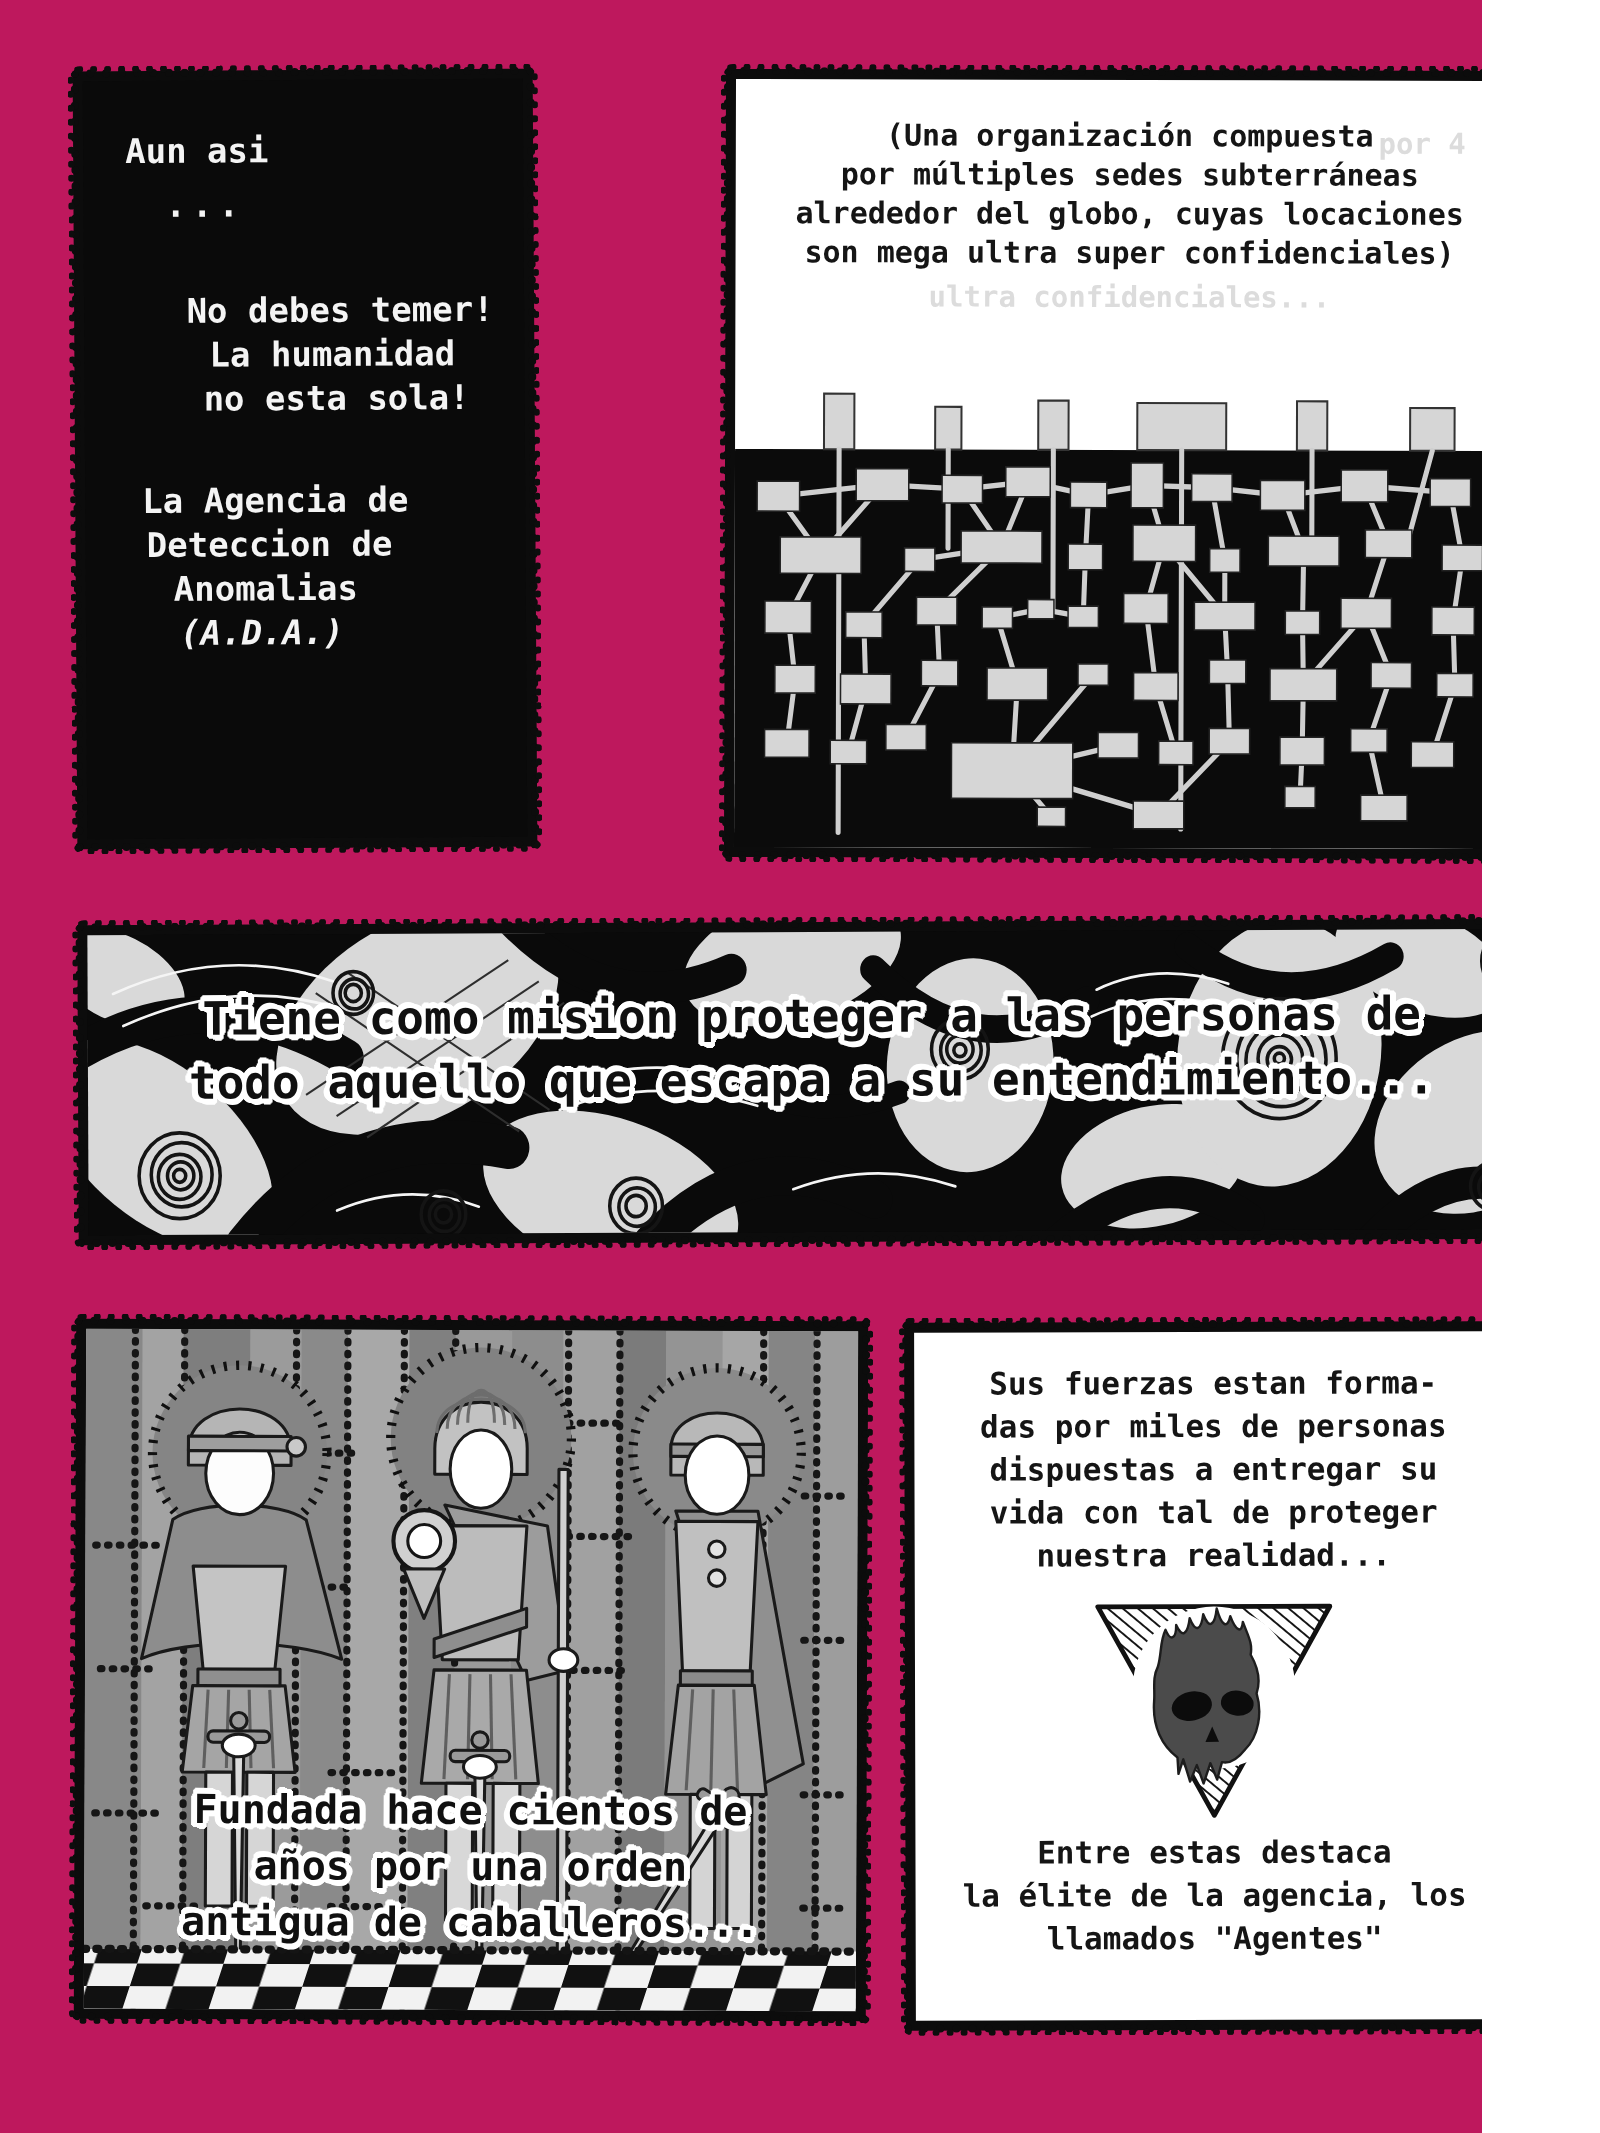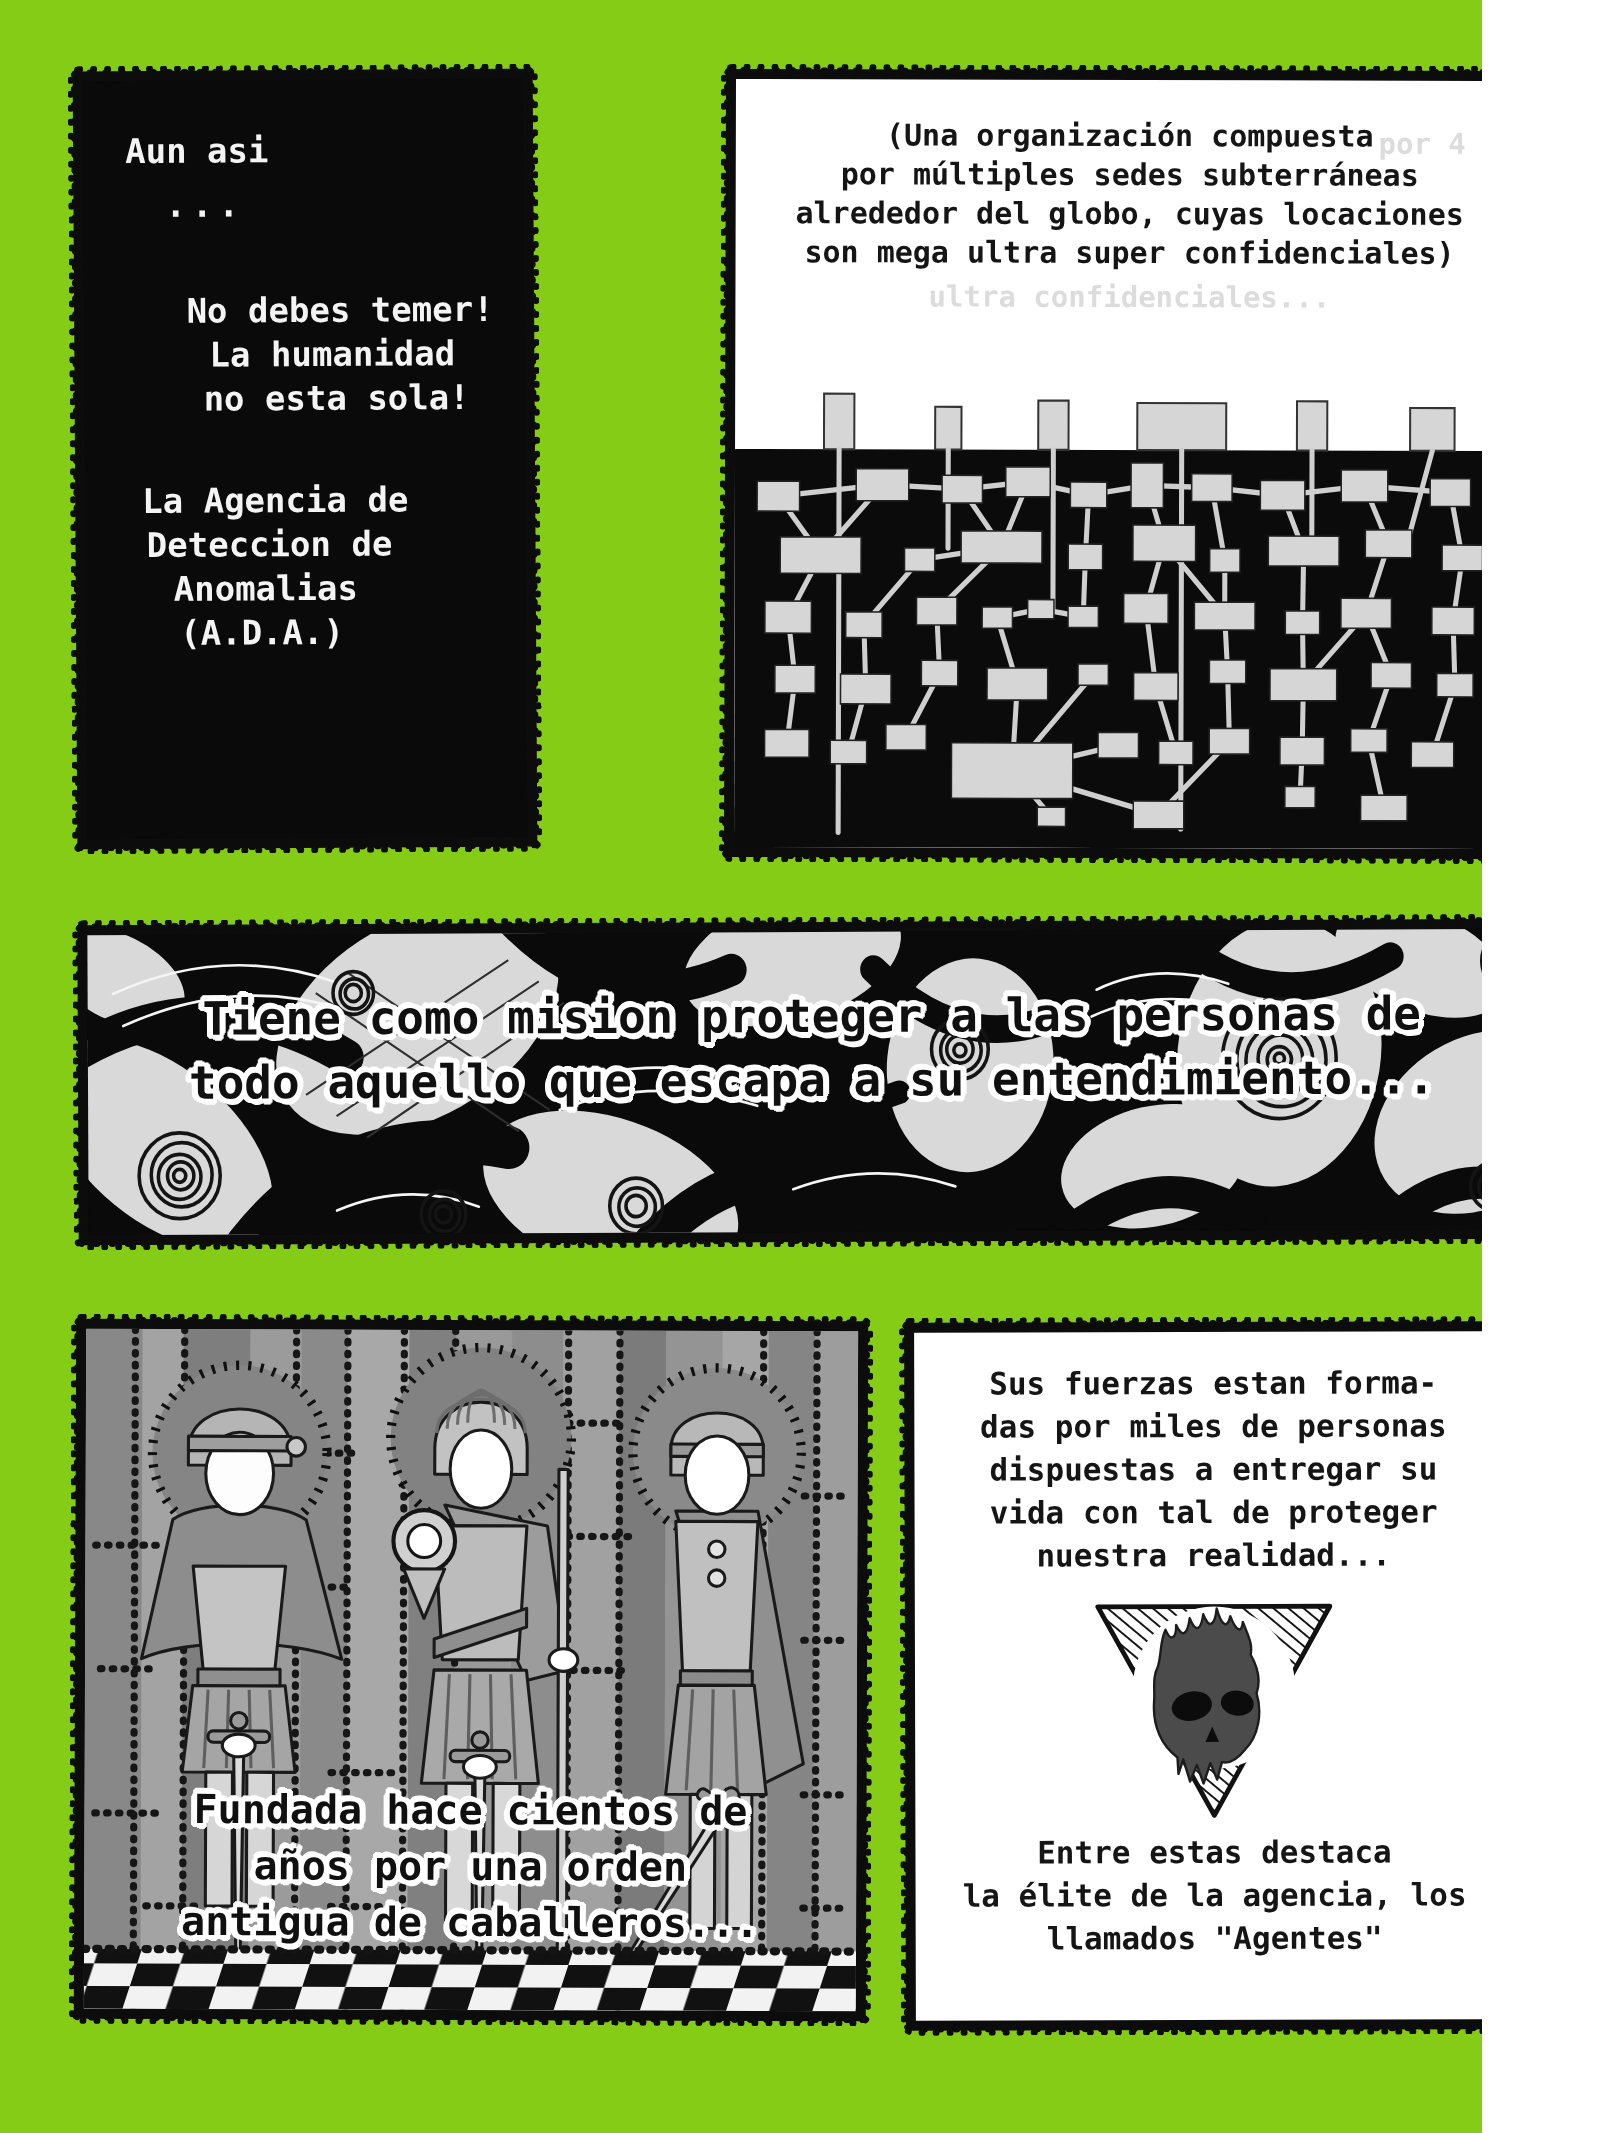--- a/index.html
+++ b/index.html
@@ -1,35 +1,35 @@
 <!DOCTYPE html>
 <html><head>
 <meta charset="utf-8">
 <style>
   html,body{margin:0;padding:0;background:#ffffff;}
-  .page{position:relative;width:1482px;height:2133px;background:#84cc16;overflow:hidden;
+  .page{position:relative;width:1482px;height:2133px;background:#be185d;overflow:hidden;
         font-family:"DejaVu Sans Mono","Liberation Mono",monospace;}
   .panel{position:absolute;background:#ffffff;border:10px solid #0c0c0c;border-radius:5px;
          outline:8px dotted #0c0c0c;outline-offset:-6px;}
   .panel::before{content:'';position:absolute;inset:-15px;border:7px dotted #0d0d0d;
          border-radius:12px;pointer-events:none;}
   .black-panel{background:#0a0a0a;}
   
   .p1{left:75px;top:70px;width:440px;height:758px;transform:rotate(-0.35deg);
       display:flex;flex-direction:column;}
   .p1 .ln{color:#f4f4f4;font-weight:bold;font-size:34px;line-height:44px;white-space:pre;}
   .p1 .l1{margin:48px 0 0 42px;}
   .p1 .l2{margin:10px 0 0 82px;letter-spacing:6px;}
   .p1 .l3{margin:62px 0 0 0;align-self:center;transform:translateX(36px);}
   .p1 .l4{align-self:center;transform:translateX(28px);}
   .p1 .l5{align-self:center;transform:translateX(32px);}
   .p1 .l6{margin-top:58px;align-self:center;transform:translateX(-30px);}
   .p1 .l7{align-self:center;transform:translateX(-36px);}
   .p1 .l8{align-self:center;transform:translateX(-40px);}
-  .p1 .l9{align-self:center;transform:translateX(-44px);}
+  .p1 .l9{align-self:center;transform:translateX(-44px);font-style:italic;}
   
   .p2{left:725px;top:70px;width:788px;height:768px;transform:rotate(0.15deg);}
   .p2-caption{position:relative;z-index:1;padding-top:36px;text-align:center;
       font-weight:bold;font-size:30px;line-height:39px;color:#151515;}
   .ghost{position:absolute;color:#dcdcdc;font-weight:bold;font-size:29px;z-index:0;text-align:center;}
   .ghost-a{top:46px;right:58px;}
   .ghost-b{top:200px;left:0;right:0;text-align:center;}
   .p2-map{position:absolute;left:0;bottom:0;width:768px;height:460px;display:block;}
   
   .p3{left:78px;top:922px;width:1448px;height:300px;background:#0a0a0a;transform:rotate(-0.25deg);}

